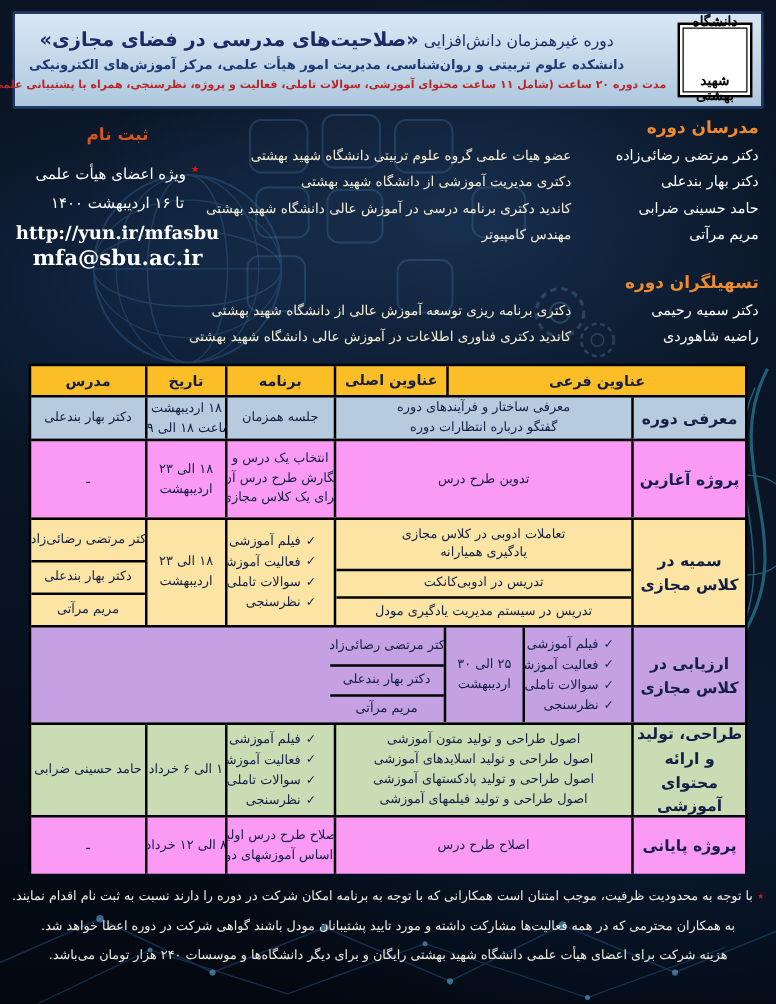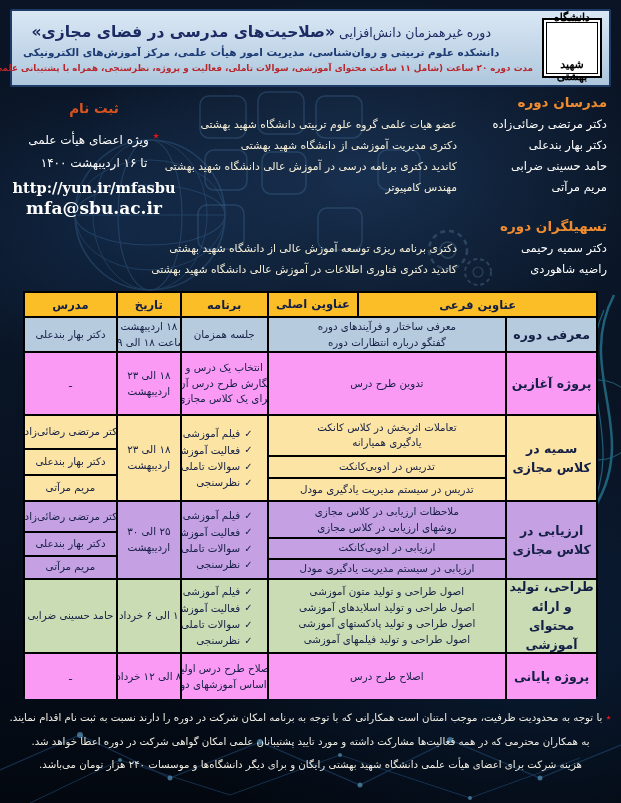--- a/index.html
+++ b/index.html
@@ -252,21 +252,21 @@
     </div>
 
     <div class="t-row r-yellow r3">
       <div class="cell c-main">
         <div>سمیه در</div>
         <div>کلاس مجازی</div>
       </div>
       <div class="cell c-sub" style="padding:0;">
         <div class="subcells">
           <div class="subcell tall">
-            <div class="line">تعاملات اثربخش در کلاس کانکت</div>
+            <div class="line">تعاملات ادوبی در کلاس مجازی</div>
             <div class="line">یادگیری همیارانه</div>
           </div>
           <div class="subcell">
               <div class="line">تدریس در ادوبی‌کانکت</div>
             </div>
           <div class="subcell">
               <div class="line">تدریس در سیستم مدیریت یادگیری مودل</div>
             </div>
         </div>
       </div>
@@ -304,34 +304,20 @@
               <div class="line">مریم مرآتی</div>
             </div>
         </div>
       </div>
     </div>
 
     <div class="t-row r-purple r4">
       <div class="cell c-main">
         <div>ارزیابی در</div>
         <div>کلاس مجازی</div>
-      </div>
-      <div class="cell c-sub" style="padding:0;">
-        <div class="subcells">
-          <div class="subcell tall">
-            <div class="line">ملاحظات ارزیابی در کلاس مجازی</div>
-            <div class="line">روشهای ارزیابی در کلاس مجازی</div>
-          </div>
-          <div class="subcell">
-              <div class="line">ارزیابی در ادوبی‌کانکت</div>
-            </div>
-          <div class="subcell">
-              <div class="line">ارزیابی در سیستم مدیریت یادگیری مودل</div>
-            </div>
-        </div>
       </div>
       <div class="cell c-prog">
         <div class="checkline">
             <span class="check">✓</span>
             <span class="lbl">فیلم آموزشی</span>
           </div>
         <div class="checkline">
             <span class="check">✓</span>
             <span class="lbl">فعالیت آموزشی</span>
           </div>
@@ -417,17 +403,17 @@
           <div class="line">ـ</div>
         </div>
     </div>
 
   </div>
 
   <div class="notes">
     <div>
       <span class="star">٭ </span><span>با توجه به محدودیت ظرفیت، موجب امتنان است همکارانی که با توجه به برنامه امکان شرکت در دوره را دارند نسبت به ثبت نام اقدام نمایند.</span>
     </div>
-    <div>به همکاران محترمی که در همه فعالیت‌ها مشارکت داشته و مورد تایید پشتیبانان علمی امکان گواهی شرکت در دوره اعطا خواهد شد.</div>
+    <div>به همکاران محترمی که در همه فعالیت‌ها مشارکت داشته و مورد تایید پشتیبانان مودل باشند گواهی شرکت در دوره اعطا خواهد شد.</div>
     <div>هزینه شرکت برای اعضای هیأت علمی دانشگاه شهید بهشتی رایگان و برای دیگر دانشگاه‌ها و موسسات ۲۴۰ هزار تومان می‌باشد.</div>
   </div>
 
 </div>
 
 </body></html>

